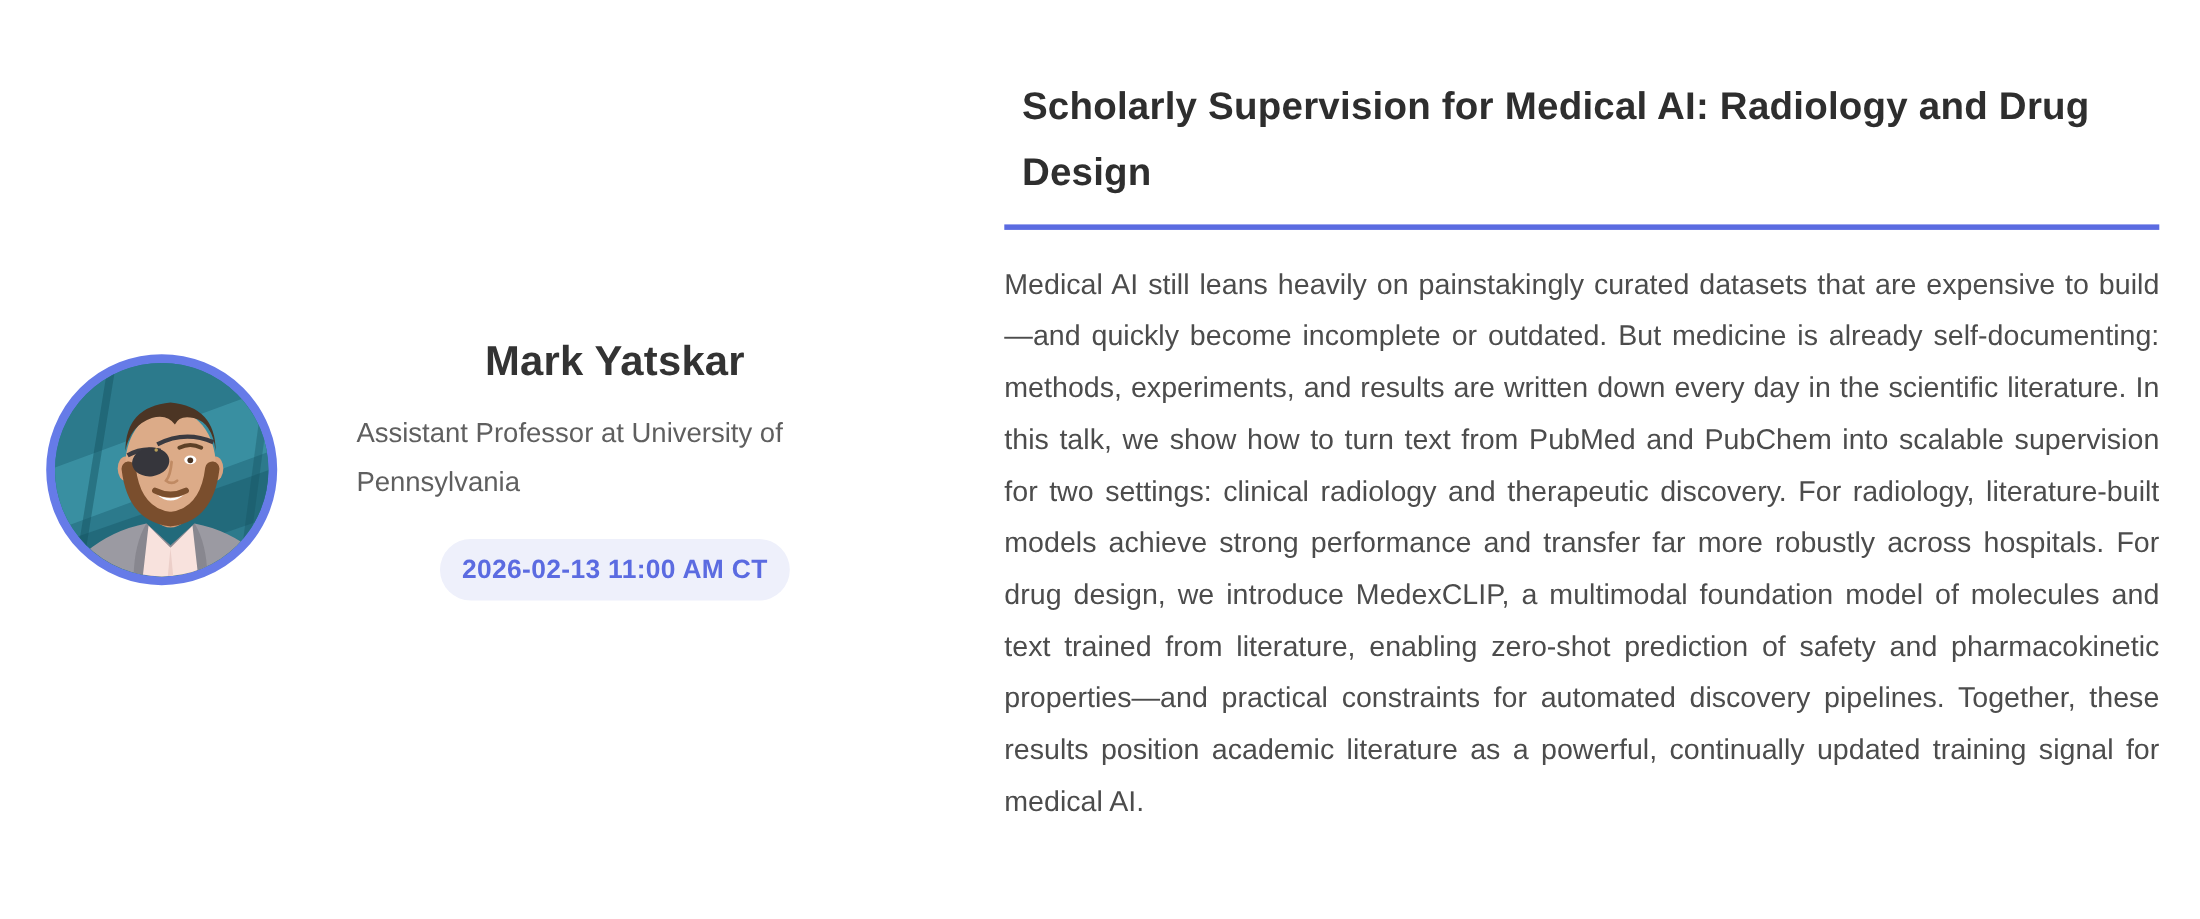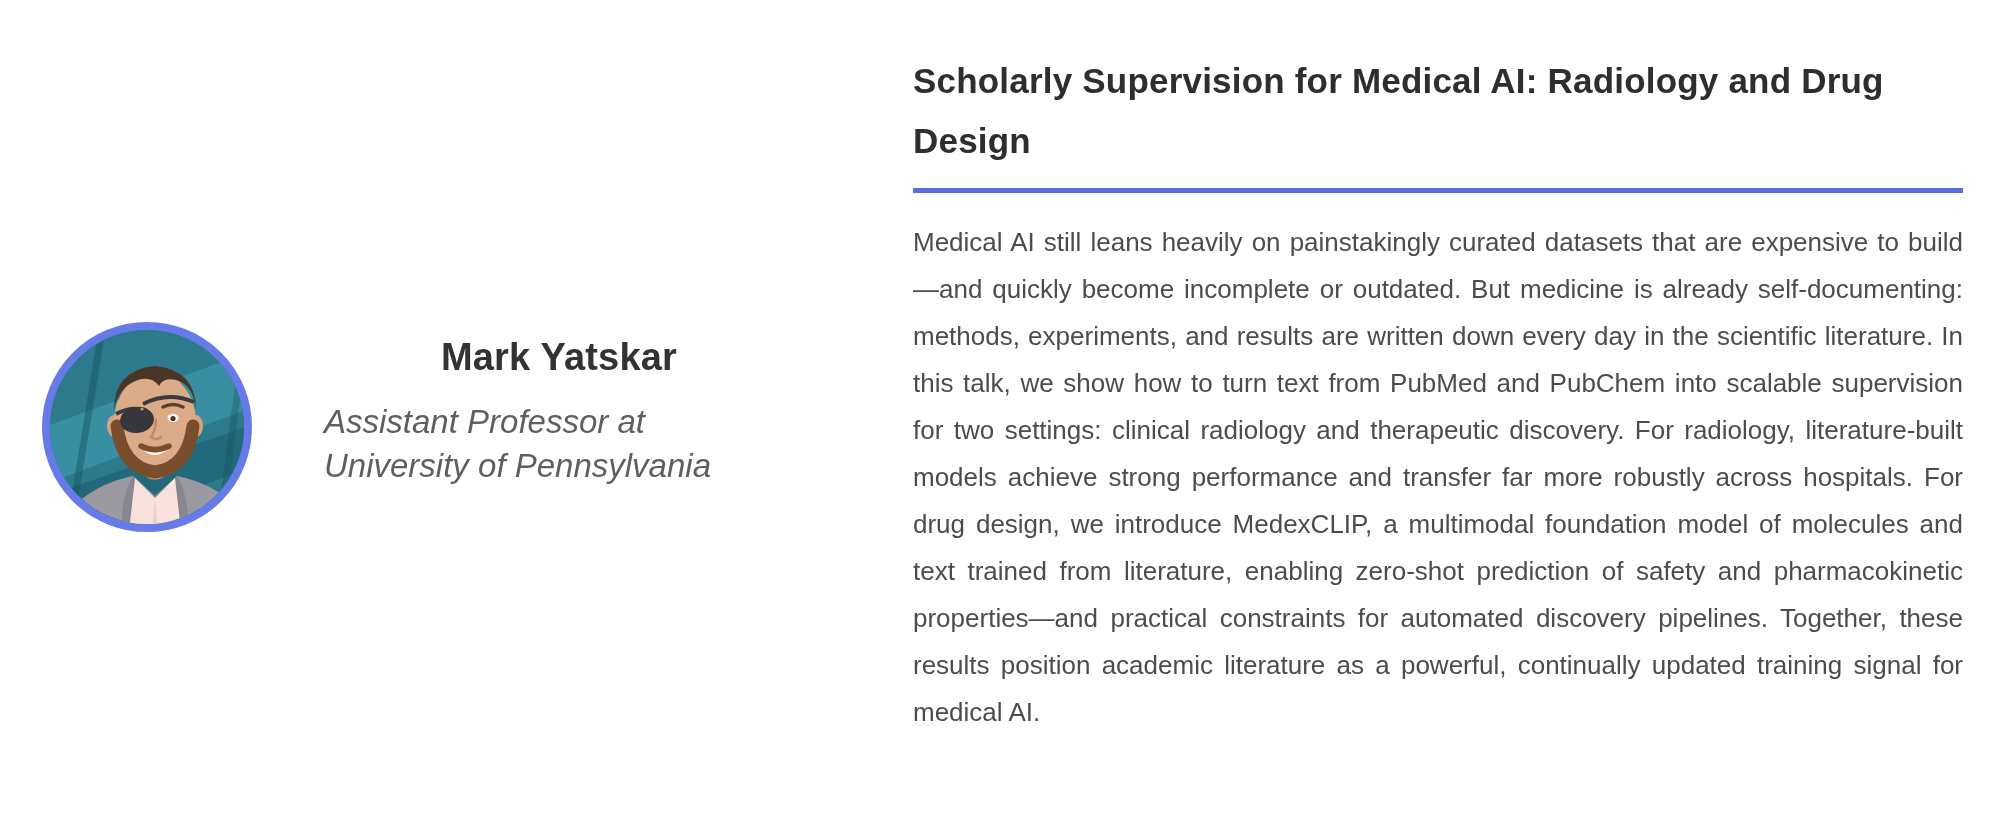--- a/index.html
+++ b/index.html
@@ -37,40 +37,40 @@
   }
   .avatar-ring svg{display:block;width:210px;height:210px;}
   .speaker-info{display:flex;flex-direction:column;align-items:center;max-width:520px;margin-left:15px;}
   .speaker-name{
     margin:0 0 20px 0;
     font-size:38px;font-weight:bold;color:var(--name-text);
     line-height:1.2;letter-spacing:.2px;
   }
   .speaker-affiliation{
     margin:0 0 30px 0;
-    font-size:33px;font-style:italic;color:var(--affiliation-text);
+    font-size:25px;color:var(--affiliation-text);
     line-height:44px;max-width:470px;
   }
   .datetime-badge{
     display:inline-block;
     background:var(--badge-background);
     color:var(--accent);
     font-size:24px;font-weight:bold;
     padding:14px 20px;
     border-radius:30px;
     letter-spacing:.3px;
     white-space:nowrap;
   }
   
   .talk{
     flex:1 1 auto;
     padding:51px 37px 0 0;
   }
   .talk-title{
-    margin:0;
+    margin:16px;
     font-size:35px;font-weight:bold;color:var(--title-text);
     line-height:60px;letter-spacing:.2px;
   }
   .title-rule{
     border:none;height:5px;width:100%;
     background:var(--accent);
     margin:17px 0 0 0;
   }
   .talk-abstract{
     margin:26px 0 0 0;
@@ -129,20 +129,21 @@
         <path d="M93,74 Q118,61 144,72" stroke="#3a3a40" stroke-width="4" fill="none"></path>
 
         <ellipse cx="87" cy="90" rx="17" ry="13" fill="#36363c" transform="rotate(-8 87 90)"></ellipse>
         <circle cx="92" cy="79" r="1.6" fill="#b9a15a"></circle>
       </svg>
     </div>
 
     <div class="speaker-info">
       <h2 class="speaker-name">Mark Yatskar</h2>
       <p class="speaker-affiliation">Assistant Professor at University of Pennsylvania</p>
+      <span class="datetime-badge">2026-02-13 11:00 AM CT</span>
     </div>
   </aside>
 
   <main class="talk">
     <h1 class="talk-title">Scholarly Supervision for Medical AI: Radiology and Drug Design</h1>
     <hr class="title-rule">
     <p class="talk-abstract">Medical AI still leans heavily on painstakingly curated datasets that are expensive to build—and quickly become incomplete or outdated. But medicine is already self-documenting: methods, experiments, and results are written down every day in the scientific literature. In this talk, we show how to turn text from PubMed and PubChem into scalable supervision for two settings: clinical radiology and therapeutic discovery. For radiology, literature-built models achieve strong performance and transfer far more robustly across hospitals. For drug design, we introduce MedexCLIP, a multimodal foundation model of molecules and text trained from literature, enabling zero-shot prediction of safety and pharmacokinetic properties—and practical constraints for automated discovery pipelines. Together, these results position academic literature as a powerful, continually updated training signal for medical AI.</p>
   </main>
 
 </div>

